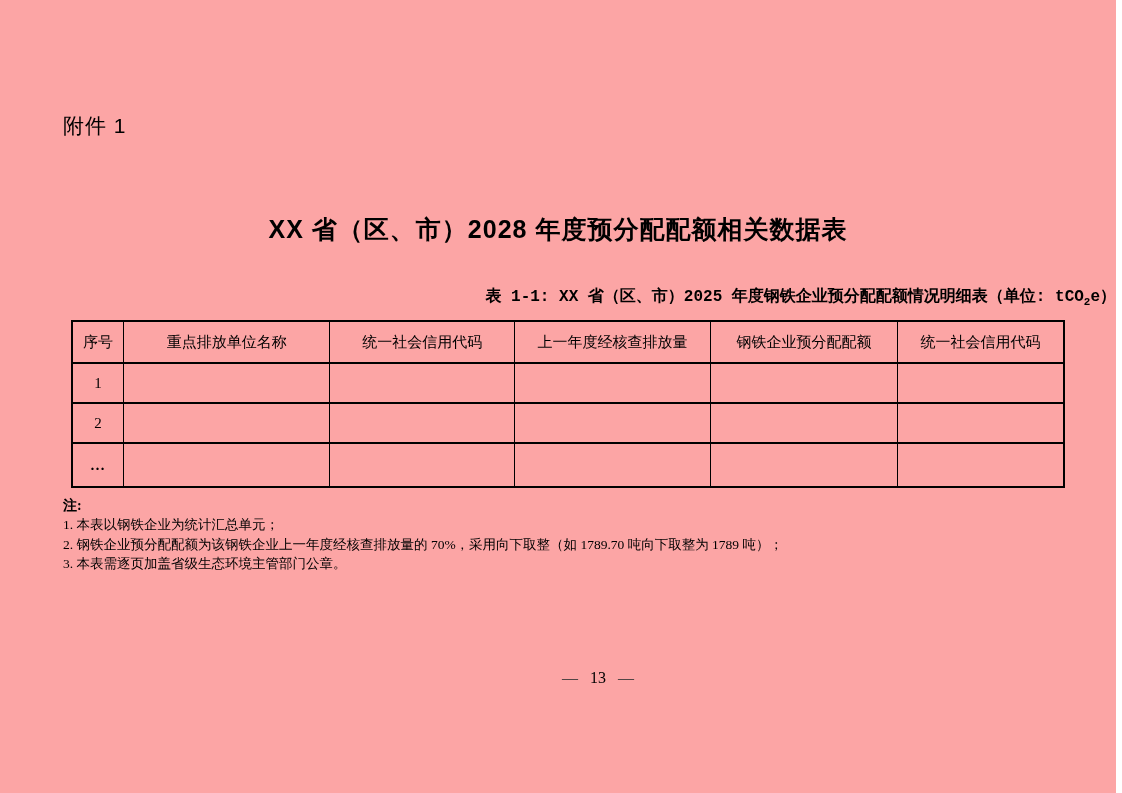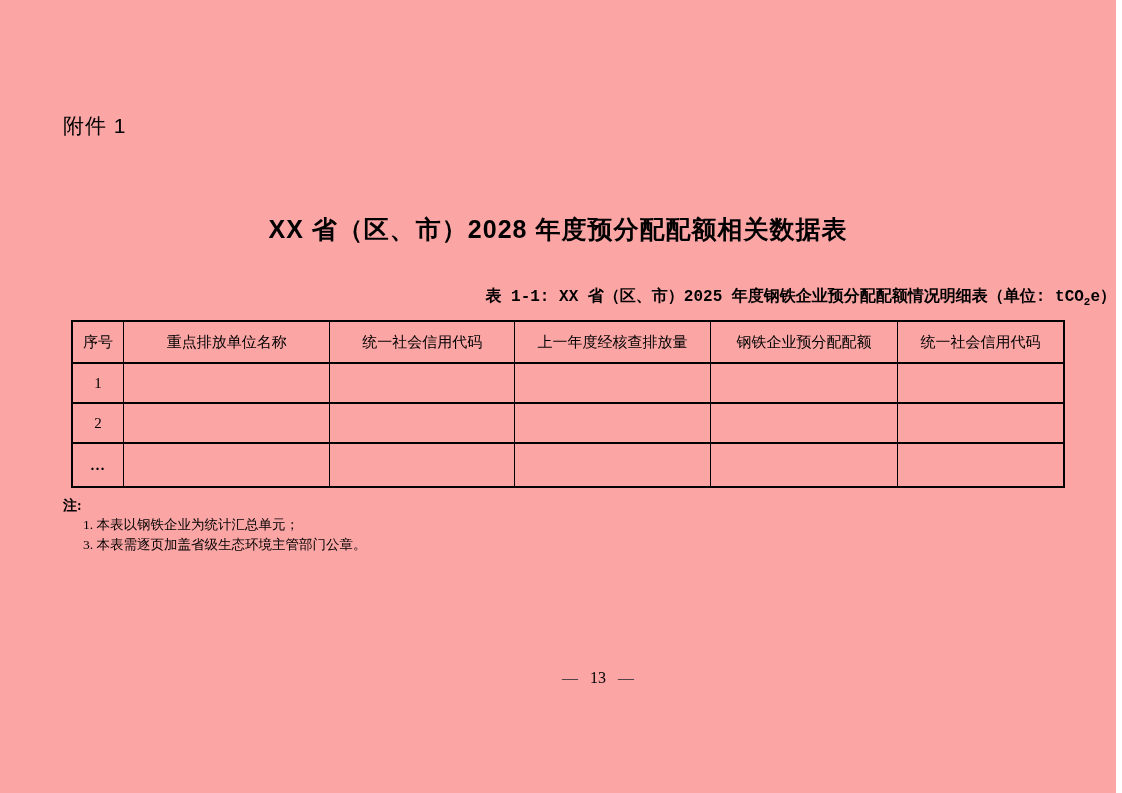--- a/index.html
+++ b/index.html
@@ -103,21 +103,20 @@
     line-height: 19.5px;
     font-family: "Liberation Serif", "DejaVu Serif", serif;
   }
   .notes-title {
     font-weight: bold;
     font-size: 14px;
     line-height: 19px;
   }
   .note-line {
     white-space: nowrap;
-    margin-left: 20px;
   }
   .page-number {
     position: absolute;
     left: 0;
     top: 669px;
     width: 100%;
     text-align: center;
     font-size: 16px;
     font-family: "Liberation Serif", "DejaVu Serif", serif;
     padding-left: 40px;
@@ -186,20 +185,21 @@
           <td></td>
           <td></td>
         </tr>
       </tbody>
     </table>
   </div>
 
   <div class="notes">
     <div class="notes-title">注:</div>
     <div class="note-line">1. 本表以钢铁企业为统计汇总单元；</div>
+    <div class="note-line">2. 钢铁企业预分配配额为该钢铁企业上一年度经核查排放量的 70%，采用向下取整（如 1789.70 吨向下取整为 1789 吨）；</div>
     <div class="note-line">3. 本表需逐页加盖省级生态环境主管部门公章。</div>
   </div>
 
   <div class="page-number">
     <span class="dash">—</span><span>13</span><span class="dash">—</span>
   </div>
 
 </div>
 
 </body></html>

